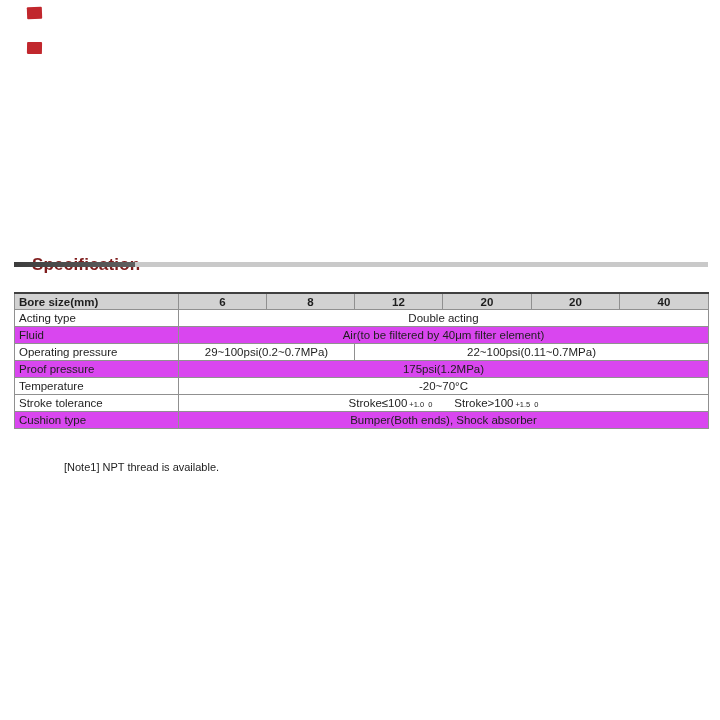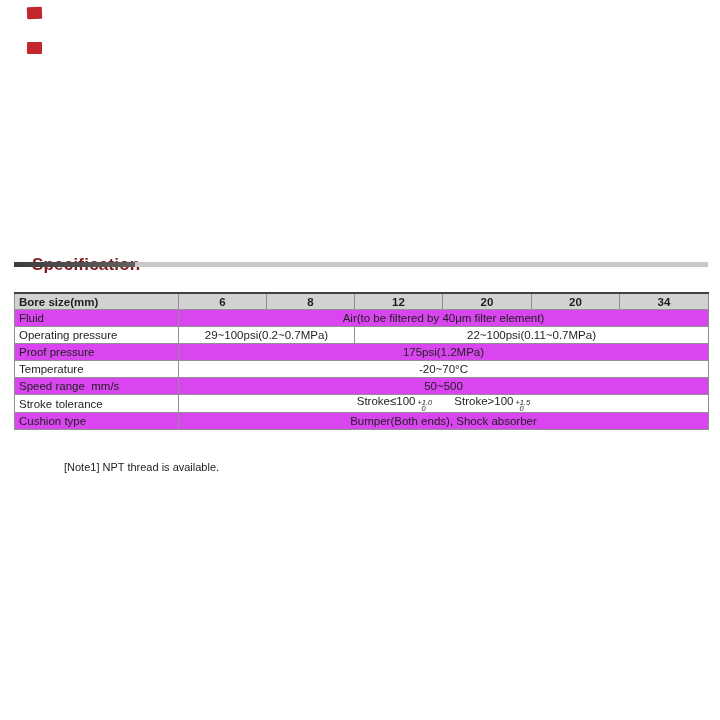--- a/index.html
+++ b/index.html
@@ -22,22 +22,22 @@
         font-size:11.5px;color:#1e1e1e;border-top:2px solid #404040;margin-top:38px;}
   .spec th,.spec td{border:1px solid #909090;height:16px;padding:0 2px;vertical-align:middle;
         overflow:hidden;white-space:nowrap;}
   .spec thead th{background:#d2d2d2;font-weight:bold;text-align:center;height:15px;}
   .spec th.lbl,.spec td.lbl{text-align:left;padding-left:4px;white-space:pre;}
   .spec td.val{text-align:center;}
   .spec tr.alt td{background:#d946ef;}
 
   
   .tolwrap{display:inline-block;}
-  .tol{display:inline-flex;flex-direction:column;align-items:flex-start;font-size:7.5px;
-       line-height:6px;vertical-align:0px;margin-left:2px;color:#1e1e1e;font-style:italic;}
+  .tol{display:inline-flex;flex-direction:row;align-items:flex-start;font-size:7.5px;
+       line-height:6px;vertical-align:0px;margin-left:2px;color:#1e1e1e;}
   .tsub{padding-left:4px;}
   .tgap{display:inline-block;width:22px;}
 
   
   .note{position:absolute;left:16px;top:461px;font-size:11px;color:#1e1e1e;padding-left:48px;}
 </style>
 </head>
 <body>
 
 <div class="page">
@@ -61,44 +61,44 @@
         <col style="width:89px">
     </colgroup>
     <thead>
       <tr>
         <th class="lbl">Bore size(mm)</th>
         <th>6</th>
         <th>8</th>
         <th>12</th>
         <th>20</th>
         <th>20</th>
-        <th>34</th>
+        <th>40</th>
       </tr>
     </thead>
     <tbody>
+      <tr>
+        <td class="lbl">Acting type</td>
+        <td class="val" colspan="6">Double acting</td>
+      </tr>
       <tr class="alt">
         <td class="lbl">Fluid</td>
         <td class="val" colspan="6">Air(to be filtered by 40μm filter element)</td>
       </tr>
       <tr>
         <td class="lbl">Operating pressure</td>
         <td class="val" colspan="2">29~100psi(0.2~0.7MPa)</td>
         <td class="val" colspan="4">22~100psi(0.11~0.7MPa)</td>
       </tr>
       <tr class="alt">
         <td class="lbl">Proof pressure</td>
         <td class="val" colspan="6">175psi(1.2MPa)</td>
       </tr>
       <tr>
         <td class="lbl">Temperature</td>
         <td class="val" colspan="6">-20~70°C</td>
-      </tr>
-      <tr class="alt">
-        <td class="lbl">Speed range  mm/s</td>
-        <td class="val" colspan="6">50~500</td>
       </tr>
       <tr>
         <td class="lbl">Stroke tolerance</td>
         <td class="val" colspan="6">
           <span class="tolwrap"><span>Stroke≤100</span><span class="tol">
                 <span class="tsup">+1.0</span>
                 <span class="tsub">0</span>
               </span><span class="tgap"></span><span>Stroke&gt;100</span><span class="tol">
                 <span class="tsup">+1.5</span>
                 <span class="tsub">0</span>

